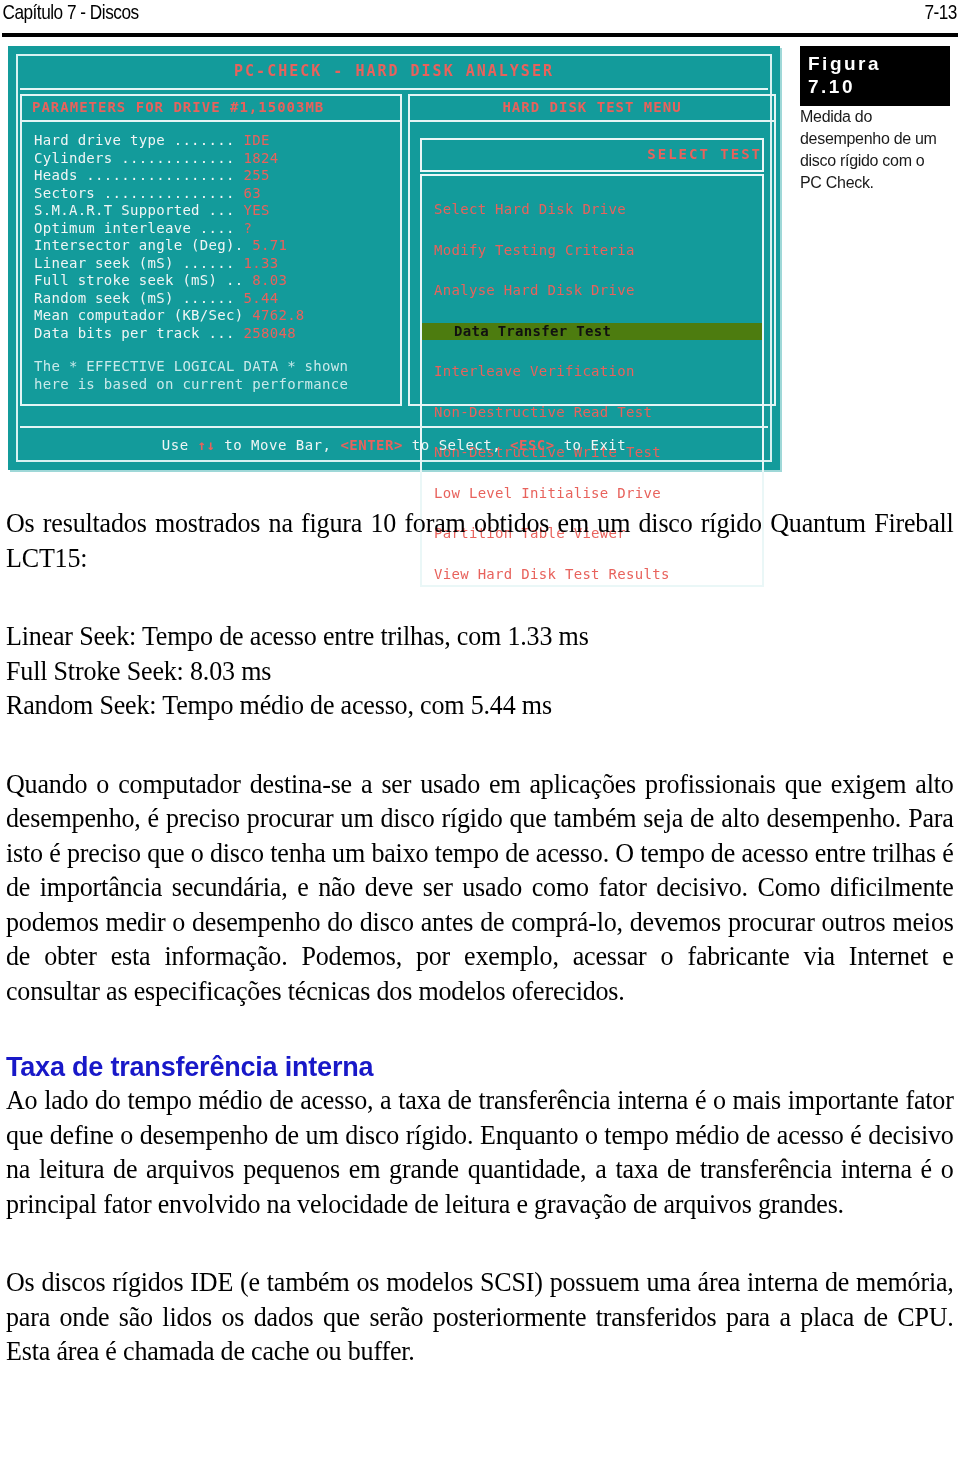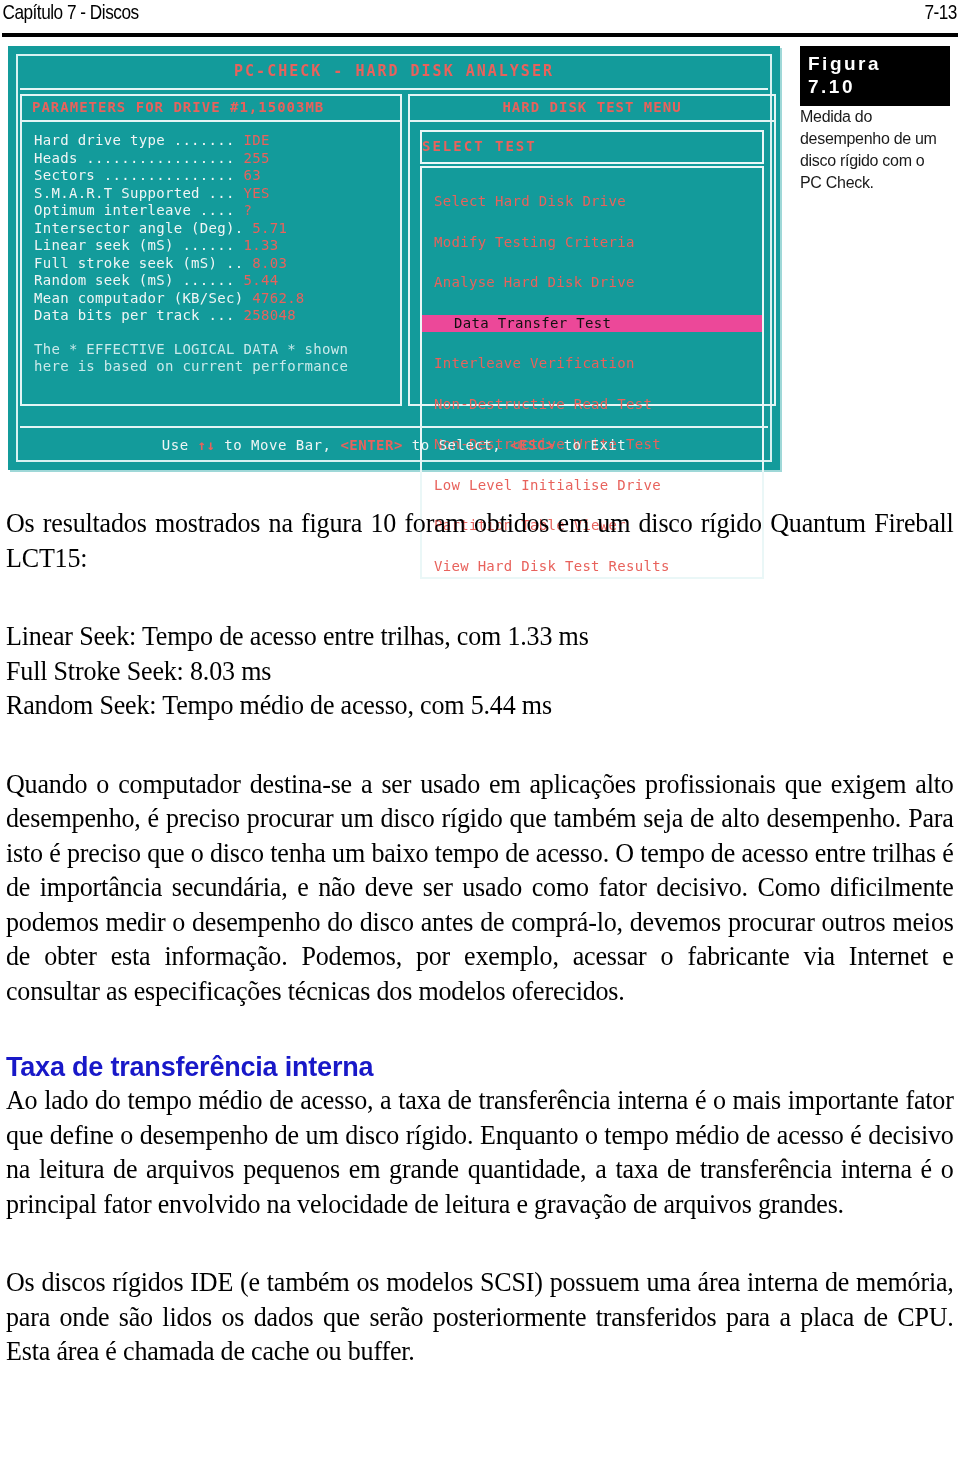--- a/index.html
+++ b/index.html
@@ -119,25 +119,25 @@
     padding-left: 12px;
     font-size: 14px;
     line-height: 17.5px;
     color: #c9e9ea;
     letter-spacing: 0.3px;
     white-space: pre;
   }
 
   
   .select-test-box {
-    margin: 8px 10px 0 10px;
+    margin: 16px 10px 0 10px;
     border: 2px solid #eaf7f7;
     box-shadow: 0 0 0 2px #139b9b inset;
     height: 30px;
-    text-align: left;
+    text-align: right;
     font-weight: bold;
     font-size: 14px;
     letter-spacing: 2px;
     color: #e8625c;
     line-height: 28px;
   }
   .menu-box {
     margin: 2px 10px 0 10px;
     border: 2px solid #eaf7f7;
     padding: 2px 0 2px 0;
@@ -145,23 +145,23 @@
   .menu-item {
     font-size: 14px;
     line-height: 17.5px;
     letter-spacing: 0.3px;
     color: #e8625c;
     padding-left: 12px;
     white-space: pre;
     margin-top: 23px;
   }
   .menu-item.selected {
-    background: #ec4899;
+    background: #4d7c0f;
     color: #111111;
-    font-weight: normal;
+    font-weight: bold;
     padding-left: 32px;
   }
 
   .dos-status {
     position: absolute;
     left: 8px;
     right: 8px;
     bottom: 8px;
     height: 30px;
     border-top: 2px solid #e4f5f5;
@@ -242,20 +242,21 @@
 <div class="figure-block">
   <div class="dos-screen">
     <div class="dos-inner"></div>
 
     <div class="dos-title">PC-CHECK - HARD DISK ANALYSER</div>
 
     <div class="panel panel-left">
       <div class="panel-head">PARAMETERS FOR DRIVE #1,15003MB</div>
       <div class="param-list" id="param-list">
           <div class="param-row"><span class="param-label">Hard drive type ....... </span><span class="param-value">IDE</span></div>
+          <div class="param-row"><span class="param-label">Cylinders ............. </span><span class="param-value">1824</span></div>
           <div class="param-row"><span class="param-label">Heads ................. </span><span class="param-value">255</span></div>
           <div class="param-row"><span class="param-label">Sectors ............... </span><span class="param-value">63</span></div>
           <div class="param-row"><span class="param-label">S.M.A.R.T Supported ... </span><span class="param-value">YES</span></div>
           <div class="param-row"><span class="param-label">Optimum interleave .... </span><span class="param-value">?</span></div>
           <div class="param-row"><span class="param-label">Intersector angle (Deg). </span><span class="param-value">5.71</span></div>
           <div class="param-row"><span class="param-label">Linear seek (mS) ...... </span><span class="param-value">1.33</span></div>
           <div class="param-row"><span class="param-label">Full stroke seek (mS) .. </span><span class="param-value">8.03</span></div>
           <div class="param-row"><span class="param-label">Random seek (mS) ...... </span><span class="param-value">5.44</span></div>
           <div class="param-row"><span class="param-label">Mean computador (KB/Sec) </span><span class="param-value">4762.8</span></div>
           <div class="param-row"><span class="param-label">Data bits per track ... </span><span class="param-value">258048</span></div>

